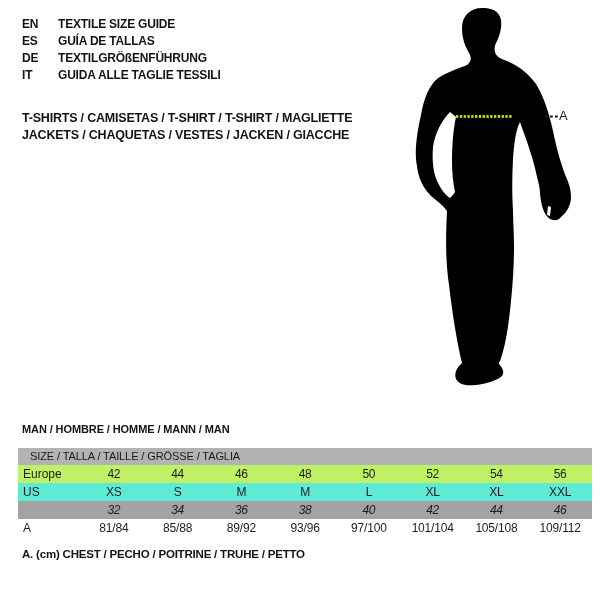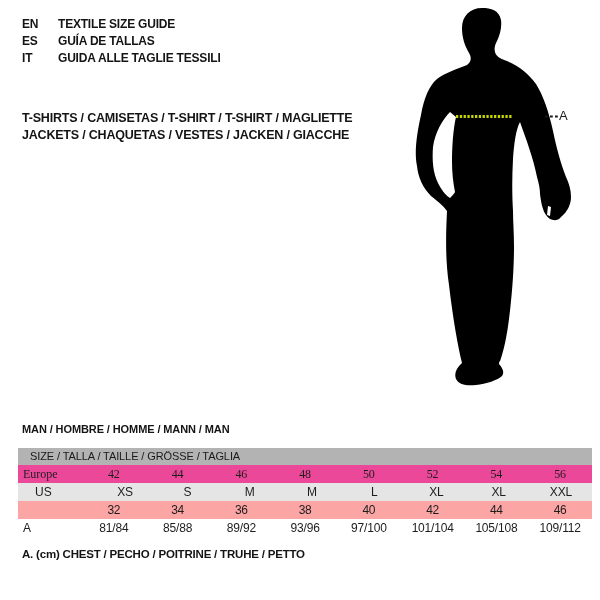--- a/index.html
+++ b/index.html
@@ -58,20 +58,24 @@
 <div class="lang-block">
   <div class="lang-row">
     <span class="lang-code">EN</span>
     <span class="lang-label">TEXTILE SIZE GUIDE</span>
   </div>
   <div class="lang-row">
     <span class="lang-code">ES</span>
     <span class="lang-label">GUÍA DE TALLAS</span>
   </div>
   <div class="lang-row">
+    <span class="lang-code">DE</span>
+    <span class="lang-label">TEXTILGRÖßENFÜHRUNG</span>
+  </div>
+  <div class="lang-row">
     <span class="lang-code">IT</span>
     <span class="lang-label">GUIDA ALLE TAGLIE TESSILI</span>
   </div>
 </div>
 
 <div class="category-block">
   <div class="category-line">T-SHIRTS / CAMISETAS / T-SHIRT / T-SHIRT / MAGLIETTE</div>
   <div class="category-line">JACKETS / CHAQUETAS / VESTES / JACKEN / GIACCHE</div>
 </div>
 
@@ -123,45 +127,45 @@
     <line x1="135" y1="111.5" x2="149" y2="111.5" stroke="#1a1a1a" stroke-width="2.2" stroke-dasharray="2.8 2.2"></line>
   </svg>
 </div>
 <span class="a-label">A</span>
 
 <div class="gender-label">MAN / HOMBRE / HOMME / MANN / MAN</div>
 
 <div class="size-table">
   <div class="thead" style="background:#b3b3b3;">SIZE / TALLA / TAILLE / GRÖSSE / TAGLIA</div>
 
-  <div class="trow" style="background:#ec4899;font-family:Liberation Serif, serif;">
+  <div class="trow" style="background:#bef264;">
     <div class="tlabel">Europe</div>
     <div class="tcell">42</div>
     <div class="tcell">44</div>
     <div class="tcell">46</div>
     <div class="tcell">48</div>
     <div class="tcell">50</div>
     <div class="tcell">52</div>
     <div class="tcell">54</div>
     <div class="tcell">56</div>
   </div>
 
-  <div class="trow" style="background:#e5e5e5;padding-left:12px;">
+  <div class="trow" style="background:#5eead4;">
     <div class="tlabel">US</div>
     <div class="tcell">XS</div>
     <div class="tcell">S</div>
     <div class="tcell">M</div>
     <div class="tcell">M</div>
     <div class="tcell">L</div>
     <div class="tcell">XL</div>
     <div class="tcell">XL</div>
     <div class="tcell">XXL</div>
   </div>
 
-  <div class="trow" style="background:#fca5a5;">
+  <div class="trow" style="background:#a3a3a3;font-style:italic;">
     <div class="tlabel"></div>
     <div class="tcell">32</div>
     <div class="tcell">34</div>
     <div class="tcell">36</div>
     <div class="tcell">38</div>
     <div class="tcell">40</div>
     <div class="tcell">42</div>
     <div class="tcell">44</div>
     <div class="tcell">46</div>
   </div>

